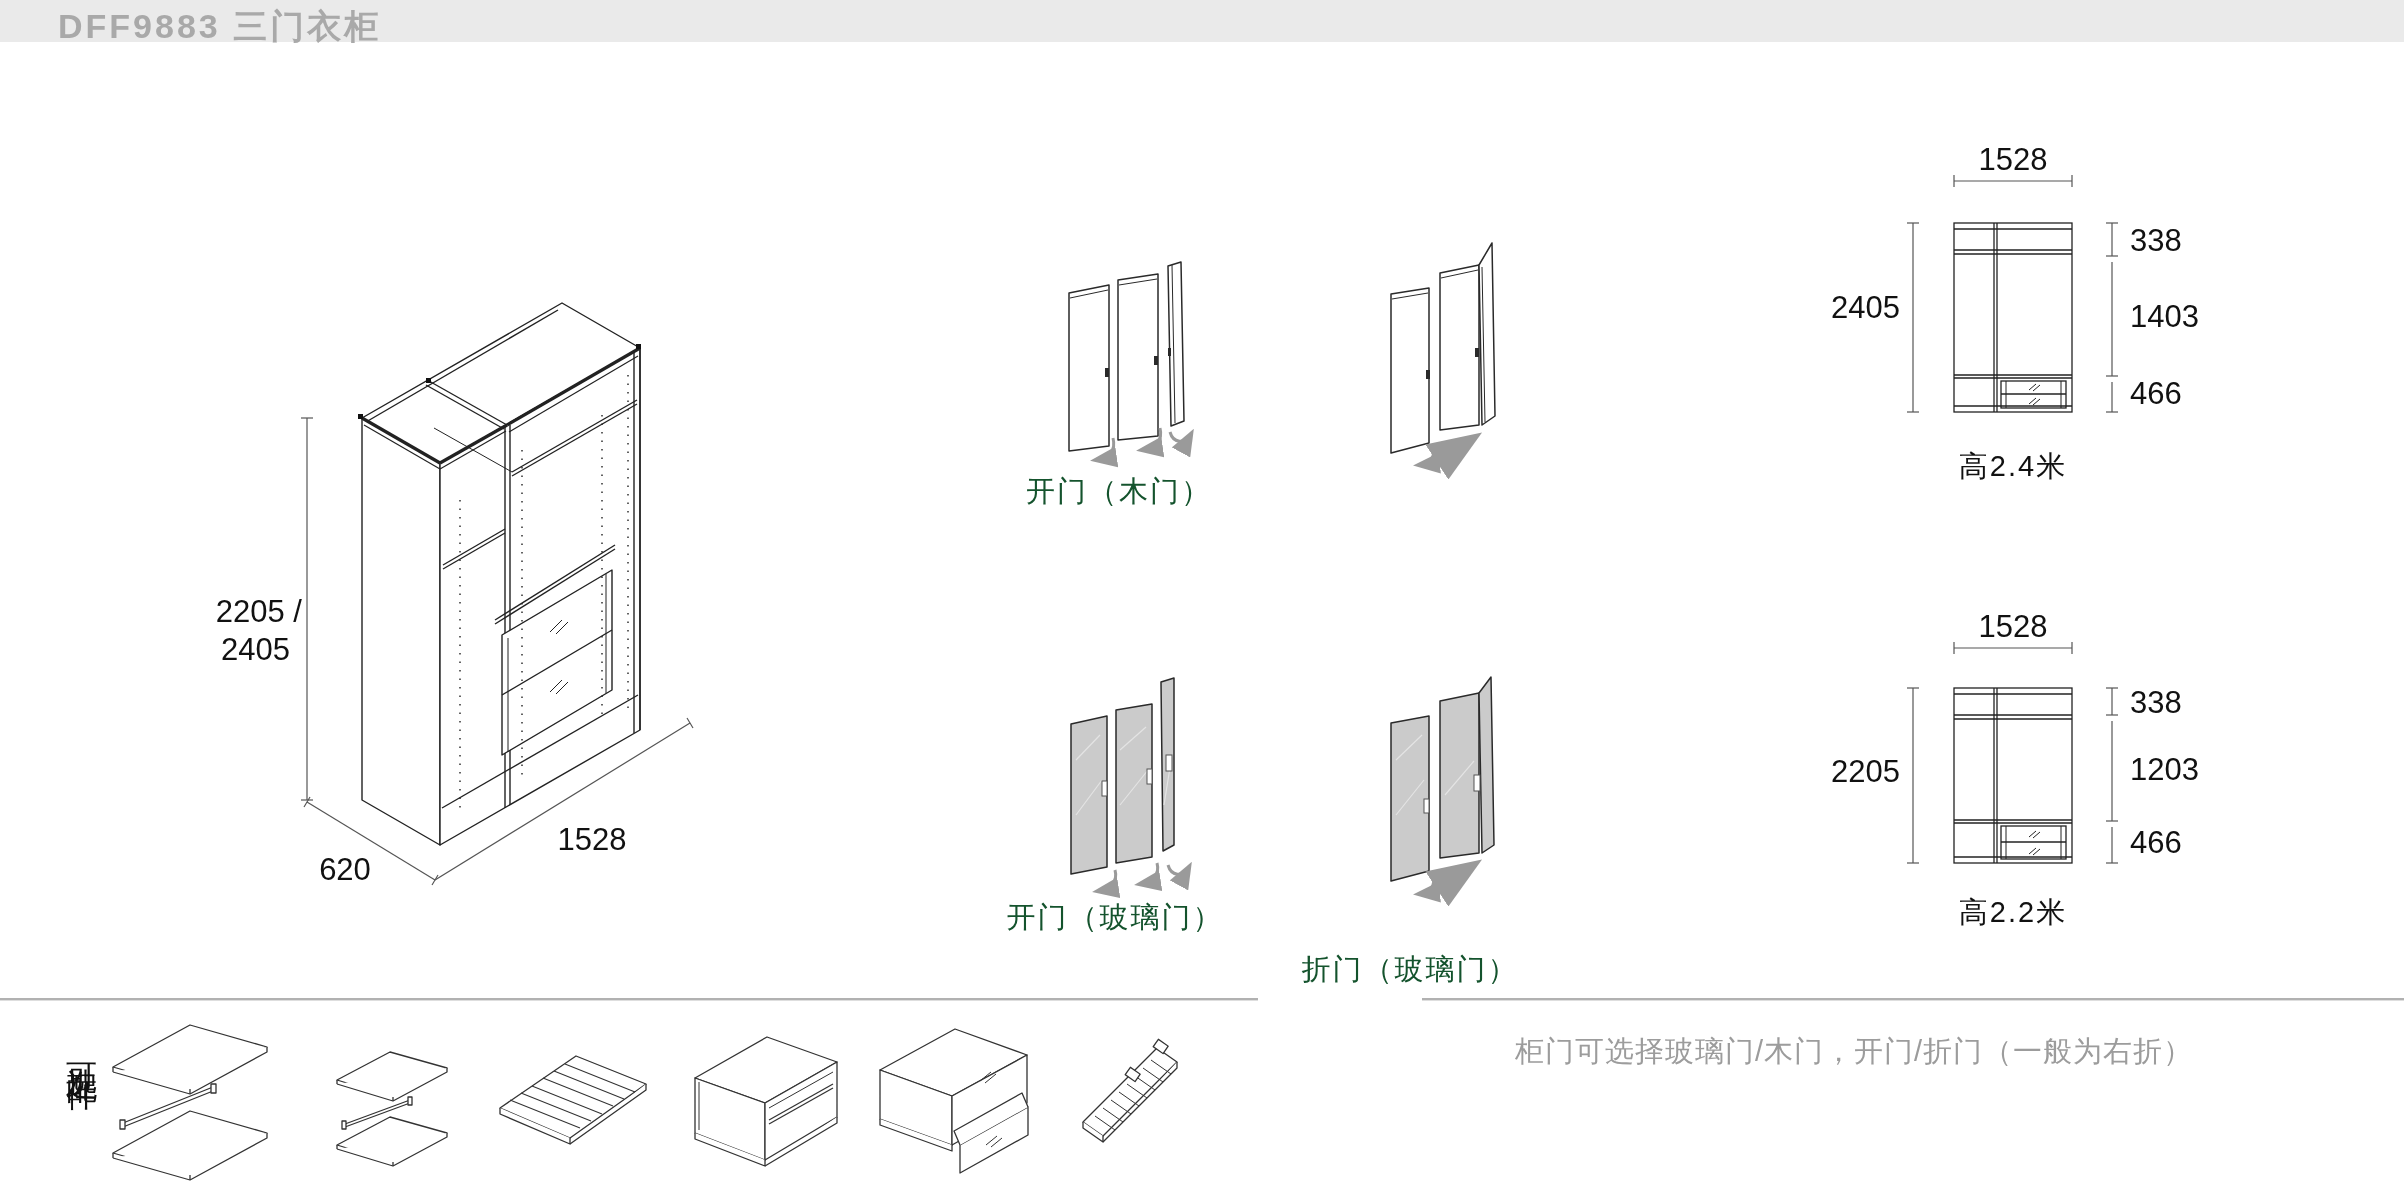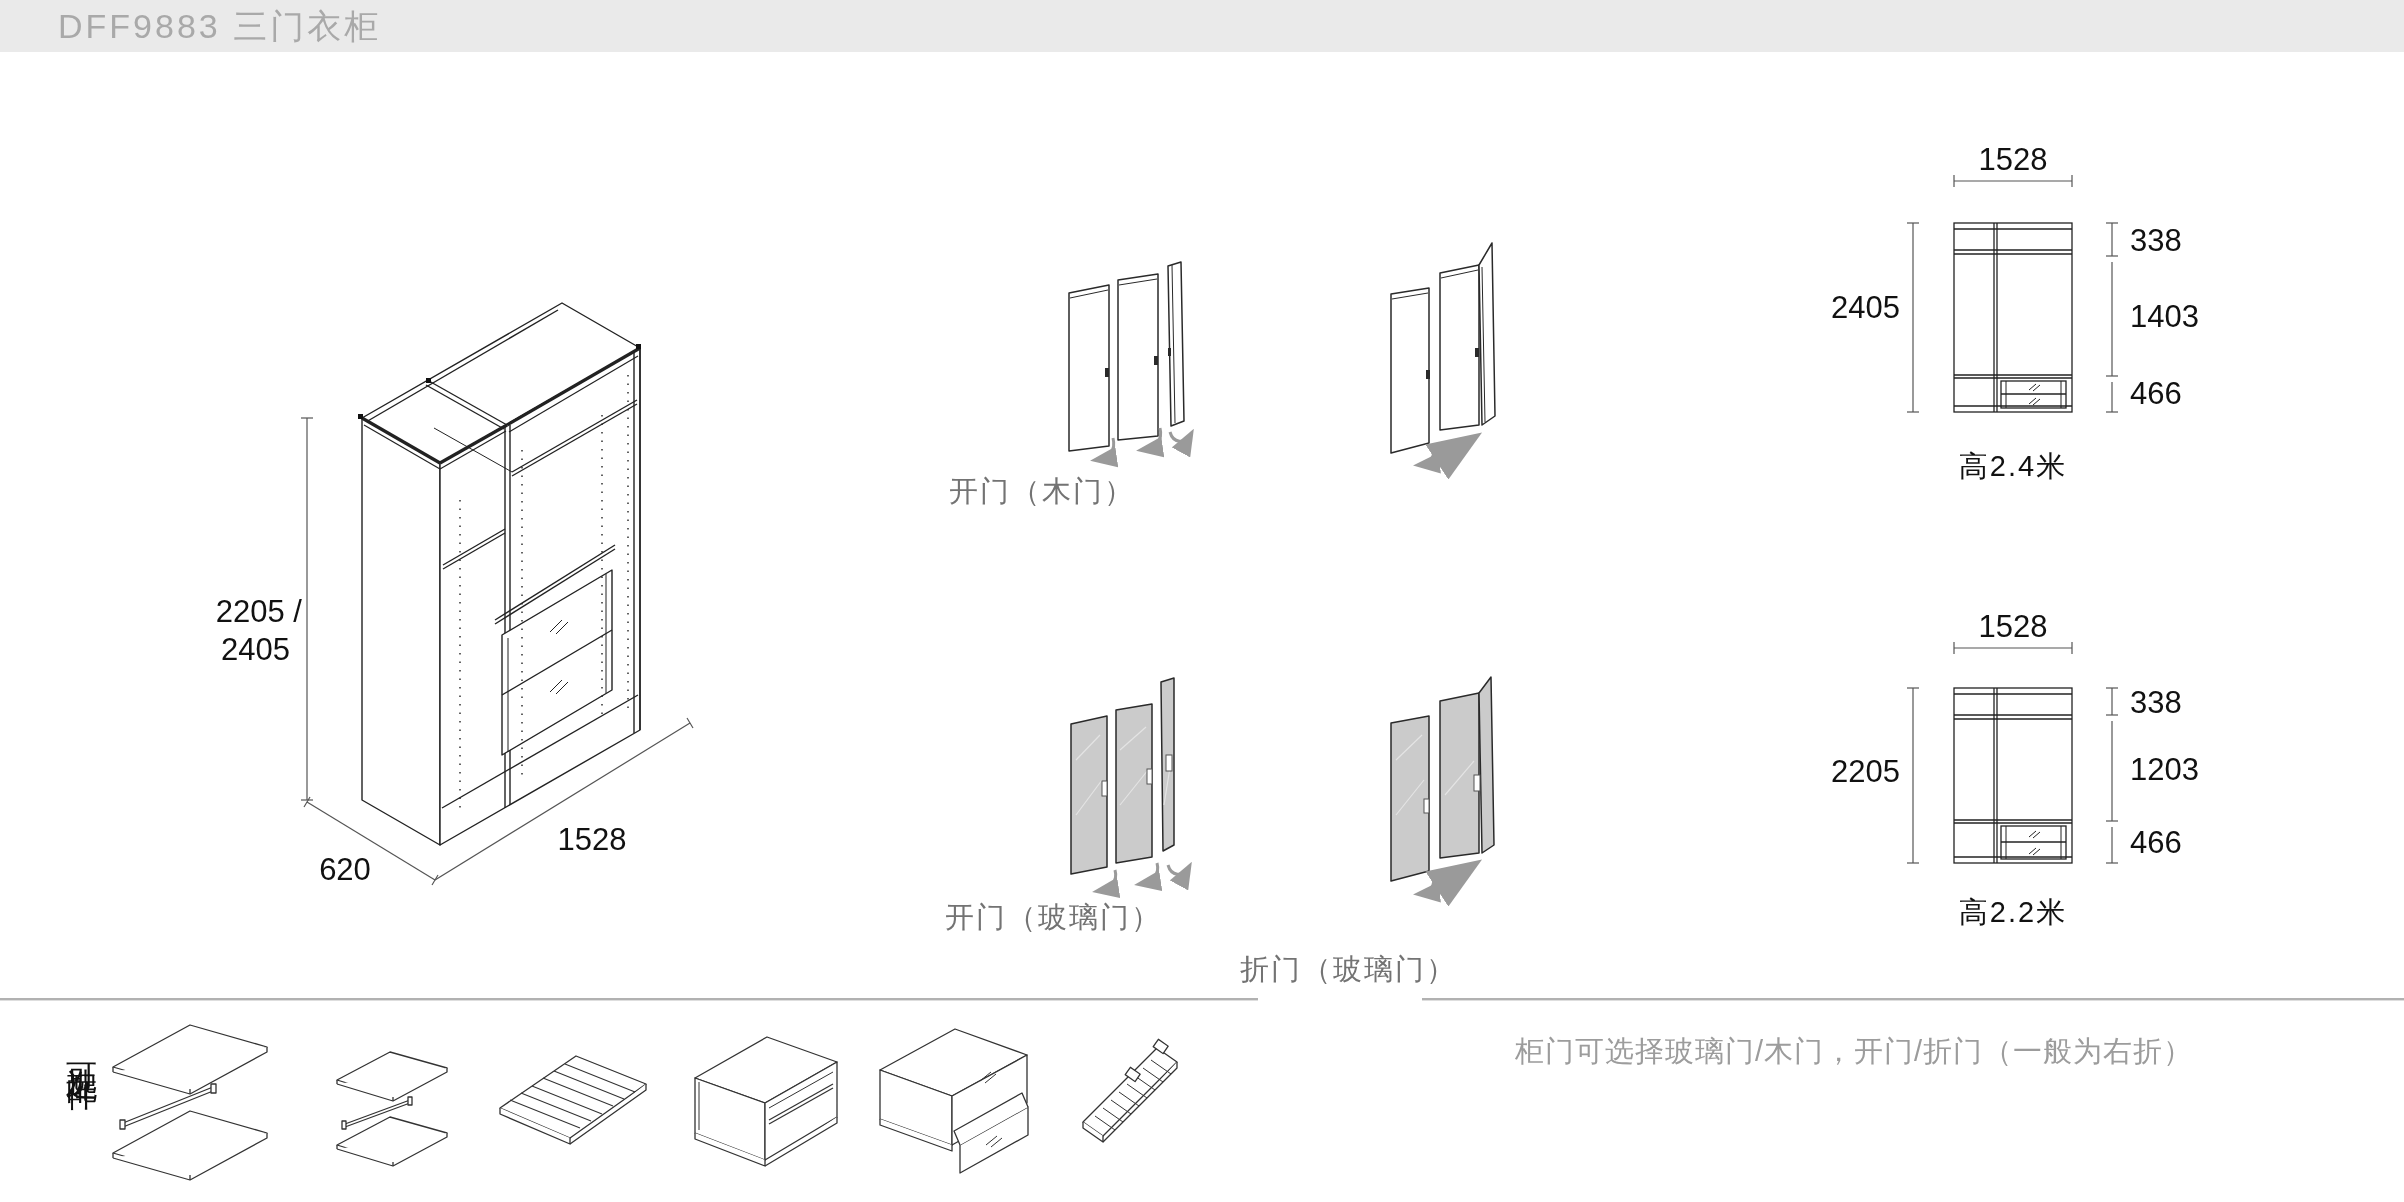--- a/index.html
+++ b/index.html
@@ -1,29 +1,29 @@
 <!DOCTYPE html>
 <html><head>
 <meta charset="utf-8">
 <style>
   html,body{margin:0;padding:0;background:#fff;}
   #canvas{position:relative;width:2404px;height:1202px;background:#ffffff;overflow:hidden;
           font-family:"Liberation Sans","DejaVu Sans",sans-serif;color:#111;}
   
-  .header{position:absolute;left:0;top:0;width:2404px;height:52px;background:#eaeaea;}
+  .header{position:absolute;left:0;top:0;width:2404px;height:42px;background:#eaeaea;font-weight:bold;}
   .header .title{position:absolute;left:58px;top:0;line-height:52px;font-size:34px;
                  color:#a9a9a9;letter-spacing:3px;white-space:nowrap;}
   
   .abs{position:absolute;}
   svg{display:block;overflow:visible;}
   svg text{font-family:"Liberation Sans","DejaVu Sans",sans-serif;fill:#111;}
   .dim-num{font-size:31px;}
   .cap{font-size:29px;}
   
-  .door-label{position:absolute;width:340px;font-size:29px;color:#737373;
+  .door-label{position:absolute;width:340px;text-align:center;font-size:29px;color:#14532d;
               letter-spacing:2px;white-space:nowrap;}
   
   .rule{position:absolute;height:2px;background:#b1b1b1;border-bottom:1px solid #dedede;}
   
   .acc-label{position:absolute;left:60px;top:1038px;writing-mode:vertical-rl;text-orientation:upright;
              font-size:31px;letter-spacing:6px;color:#111;}
   
   .notes{position:absolute;left:1515px;top:1032px;font-size:29px;line-height:38px;
          color:#9c9c9c;letter-spacing:1px;white-space:nowrap;text-align:center;}
 </style>

